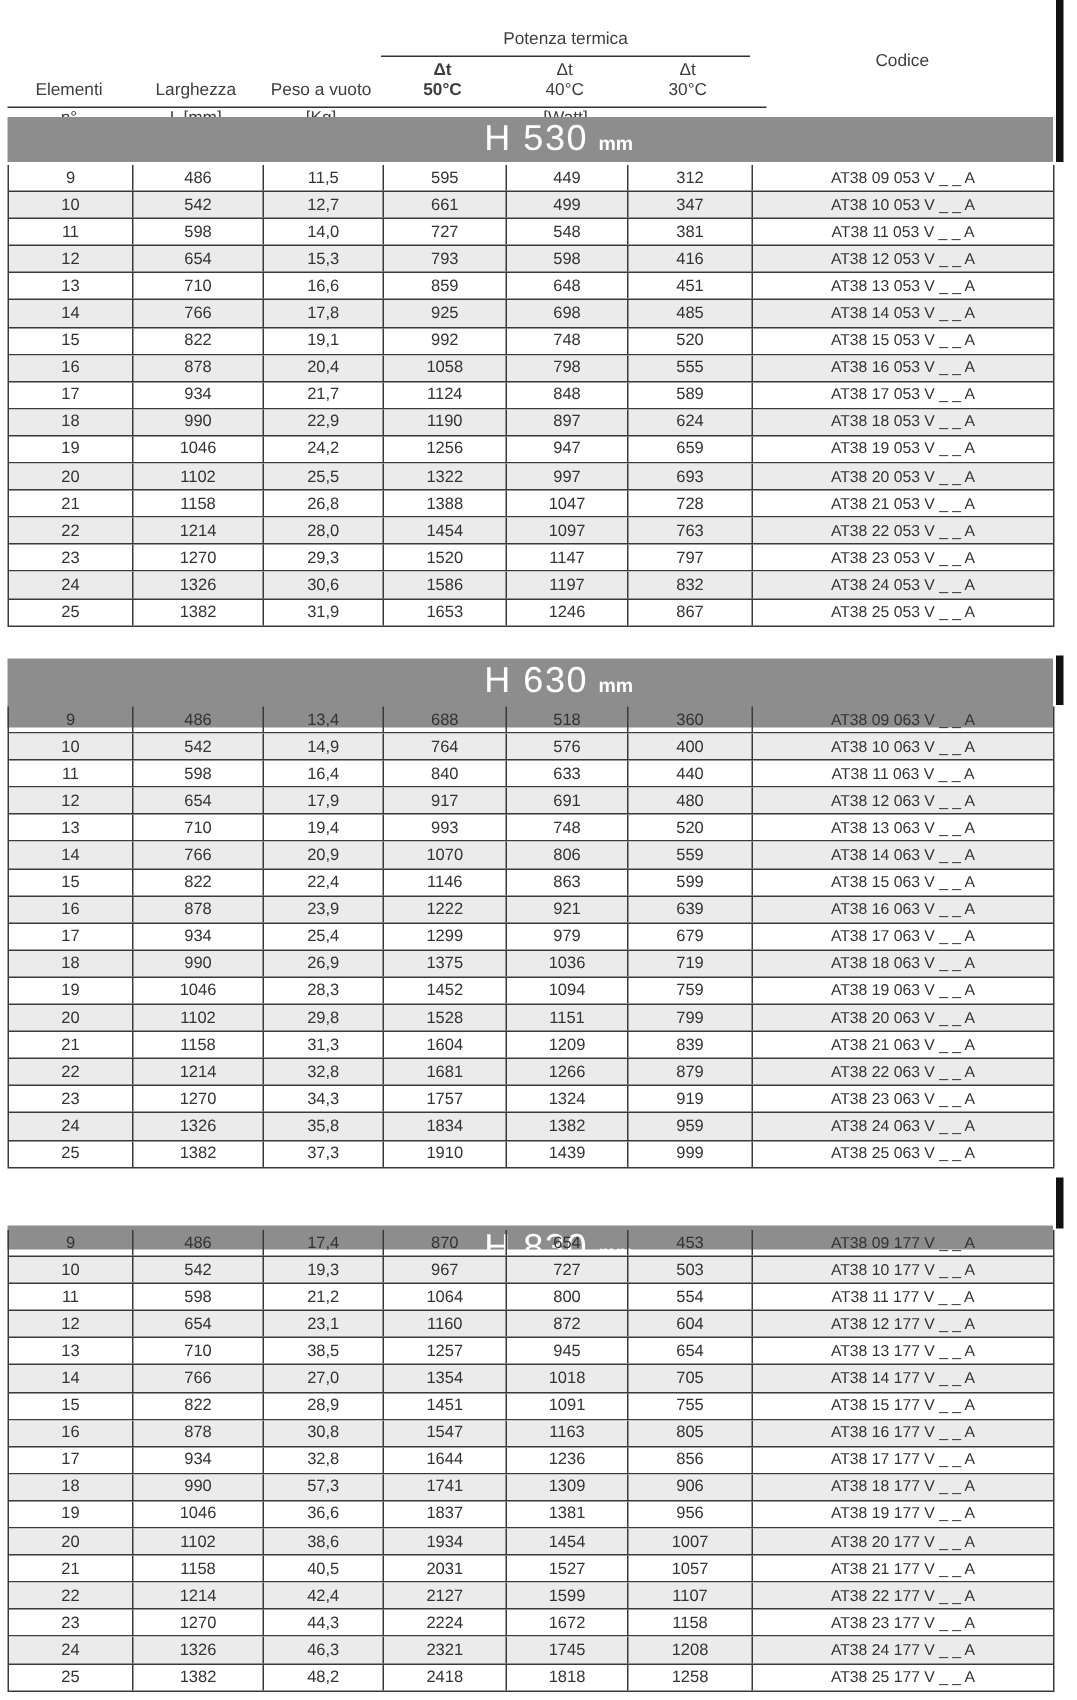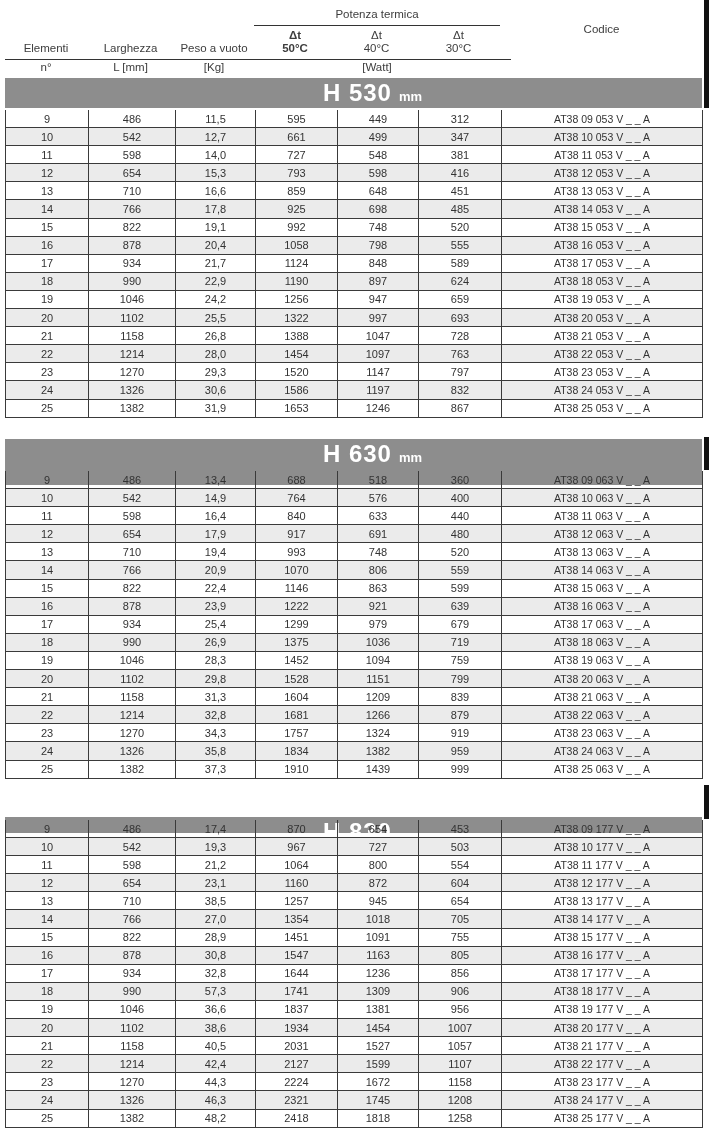--- a/index.html
+++ b/index.html
@@ -2,21 +2,21 @@
 <html style="--band: #8d8d8d; --stripe: #ebebeb;"><head>
 <meta charset="utf-8">
 <style>
   html,body { margin:0; padding:0; background:#fff; }
   .page {
     position:relative; width:718px; height:1133px; background:#fff;
     font-family:"Liberation Sans", sans-serif; color:#333; overflow:hidden;
   }
   
   .thead {
-    position:absolute; left:5px; top:0; width:698px; height:79px;
+    position:absolute; left:5px; top:12px; width:698px; height:79px;
     display:grid;
     grid-template-columns:82px 87px 80px 82px 81px 83px 203px;
     grid-template-rows:26px 33px 20px;
   }
   .hcell {
     display:flex; flex-direction:column; align-items:center; justify-content:flex-end;
     font-size:11.5px; color:#3d3d3d; line-height:1.15; text-align:center;
   }
   .h-group { grid-column:4/7; grid-row:1; border-bottom:1px solid #333; padding-bottom:4px; }
   .h-codice { grid-column:7; grid-row:1/3; justify-content:center; }
@@ -26,21 +26,21 @@
   .h-watt { grid-column:4/7; }
   .header-rule {
     position:absolute; left:0; top:59px; width:506px; height:1px; background:#333;
   }
   
   .band {
     position:absolute; left:5px; width:697px;
     background:var(--band,#8d8d8d); color:#fff;
     display:flex; align-items:baseline; justify-content:center; gap:7px;
   }
-  .band .t1 { font-size:24px; font-weight:bold; letter-spacing:1px; line-height:29px;margin-left:38px; }
+  .band .t1 { font-size:24px; font-weight:normal; letter-spacing:1px; line-height:29px;margin-left:38px; }
   .band .t2 { font-size:13px; font-weight:bold; }
   
   .rows {
     position:absolute; left:5px; width:698px; box-sizing:border-box;
     border-left:1px solid #3a3a3a; border-right:1px solid #3a3a3a;
   }
   .trow {
     display:grid; grid-template-columns:82px 87px 80px 82px 81px 83px 1fr;
     height:18.1px; box-sizing:border-box; border-bottom:1px solid #3a3a3a;
     font-size:11px; color:#333;

